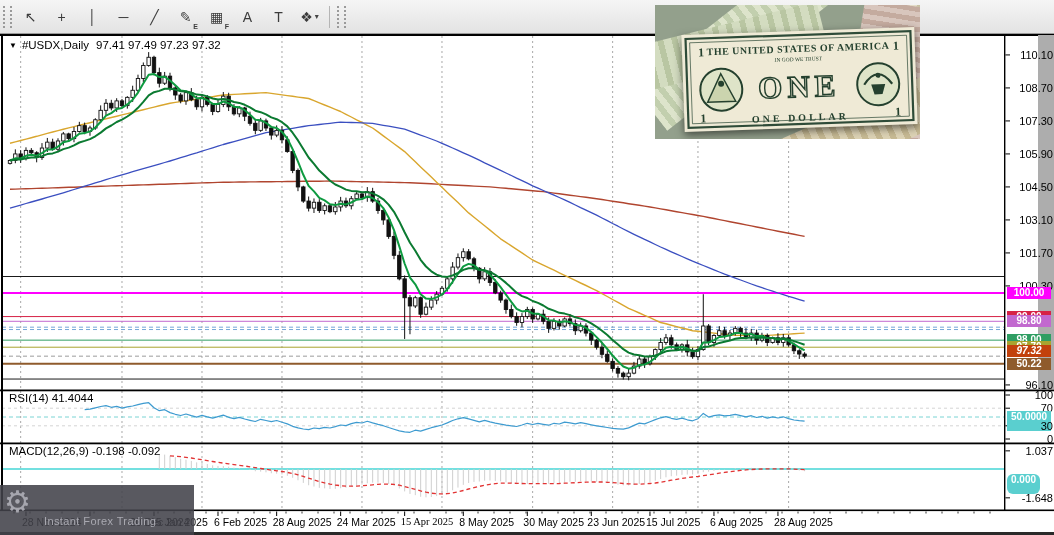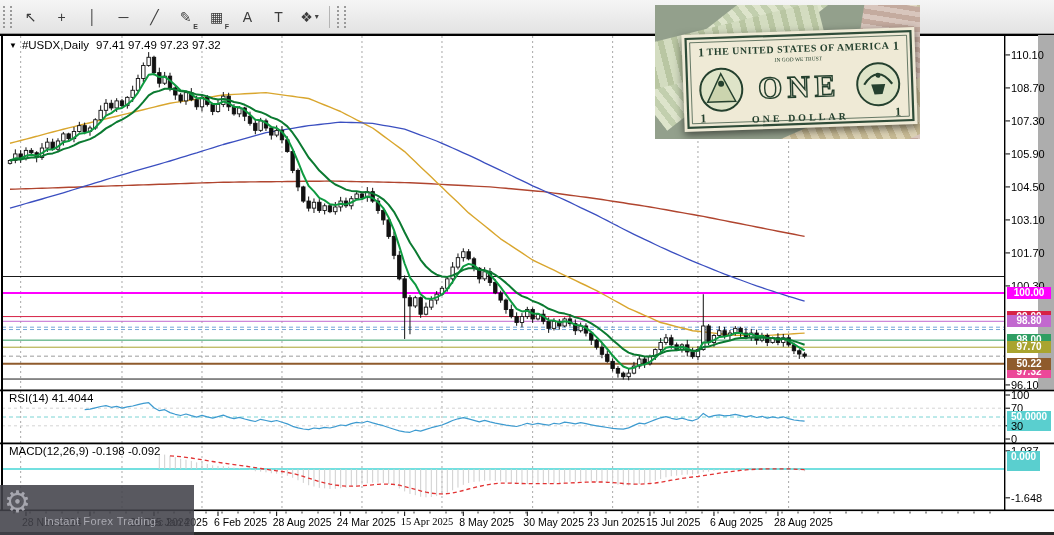--- a/index.html
+++ b/index.html
@@ -18,21 +18,21 @@
   .tfbtn{min-width:26px;height:23px;margin:0 1px;display:flex;align-items:center;justify-content:center;
          font-size:11px;color:#3a3a3a;border:1px solid transparent;}
   .tfbtn.active{background:#fbfbfb;border:1px solid #8b8b8b;}
   
   #chart-svg{position:absolute;left:0;top:0;z-index:1;}
   .gray-strip{position:absolute;left:1038px;top:35px;width:16px;height:354px;background:#ADADAD;z-index:1;}
   .overlay{position:absolute;z-index:2;}
   .symbol-title{left:9px;top:39px;font-size:11.5px;color:#000;}
   .symbol-title .caret{font-size:8px;margin-right:5px;vertical-align:1px;}
   .ind-label{font-size:11.5px;color:#000;}
-  .tick{position:absolute;left:1011px;width:42px;font-size:11px;color:#000;z-index:2;}
+  .tick{position:absolute;left:1011px;width:42px;font-size:11px;color:#000;z-index:2;text-align:right;}
   .plabel{position:absolute;left:1007px;width:40px;height:12px;line-height:12px;text-align:center;
           font-size:10px;font-weight:700;color:#fff;z-index:2;padding:0 2px;}
   .hlabel{position:absolute;left:1007px;height:20px;line-height:12px;font-size:10px;font-weight:700;
           color:#fff;background:#5ACFCF;padding:0 4px;z-index:2;}
   .dlabel{position:absolute;top:516px;font-size:10.5px;color:#000;z-index:2;white-space:nowrap;}
   
   .watermark{position:absolute;left:0;bottom:0;width:194px;height:48px;background:rgba(66,66,74,0.88);
              z-index:7;color:#c7c7cd;padding-top:2px;}
   .wm-row{display:flex;align-items:center;height:30px;padding-left:4px;}
   .gear{font-size:30px;line-height:30px;color:#a6a6ae;margin-right:4px;}
@@ -649,29 +649,29 @@
       <div class="tick" style="top: 180.93px;">104.50</div>
       <div class="tick" style="top: 213.93px;">103.10</div>
       <div class="tick" style="top: 246.929px;">101.70</div>
       <div class="tick" style="top: 279.929px;">100.30</div>
       <div class="tick" style="top: 378.927px;">96.10</div>
       <div class="plabel" style="top: 287px; background: rgb(255, 0, 255);">100.00</div>
       <div class="plabel" style="top: 310.571px; background: rgb(214, 34, 70);">99.00</div>
       <div class="plabel" style="top: 315.285px; background: rgb(194, 104, 207);">98.80</div>
       <div class="plabel" style="top: 334.142px; background: rgb(47, 158, 99);">98.00</div>
       <div class="plabel" style="top: 341.213px; background: rgb(169, 164, 47);">97.70</div>
-      <div class="plabel" style="top: 366px; background: #ec4899;">97.32</div>
+      <div class="plabel" style="top: 345px; background: #c2410c; font-style: italic;">97.32</div>
       <div class="plabel" style="top: 357.713px; background: rgb(143, 91, 44);">50.22</div>
       <div class="tick" style="top: 389px;">100</div>
       <div class="tick" style="top: 402.2px;">70</div>
       <div class="hlabel" style="top: 411px;">50.0000</div>
       <div class="tick" style="top: 419.8px;">30</div>
       <div class="tick" style="top: 433px;">0</div>
       <div class="tick" style="top: 444.853px;">1.037</div>
-      <div class="hlabel" style="top: 451px;">0.000</div>
+      <div class="hlabel" style="top: 474px; border-radius: 6px;">0.000</div>
       <div class="tick" style="top: 491.84px;">-1.648</div>
       <div class="dlabel" style="left: 21.999px;">28 Nov 2024</div>
       <div class="dlabel" style="left: 85.995px; padding-left: 44px;">20 Dec 2024</div>
       <div class="dlabel" style="left: 149.991px;">15 Jan 2025</div>
       <div class="dlabel" style="left: 213.987px;">6 Feb 2025</div>
       <div class="dlabel" style="left: 272.65px;">28 Aug 2025</div>
       <div class="dlabel" style="left: 336.646px;">24 Mar 2025</div>
       <div class="dlabel" style="left: 400.642px; font-family: Liberation Serif, serif;">15 Apr 2025</div>
       <div class="dlabel" style="left: 459.305px; text-align: right;">8 May 2025</div>
       <div class="dlabel" style="left: 523.301px;">30 May 2025</div>

